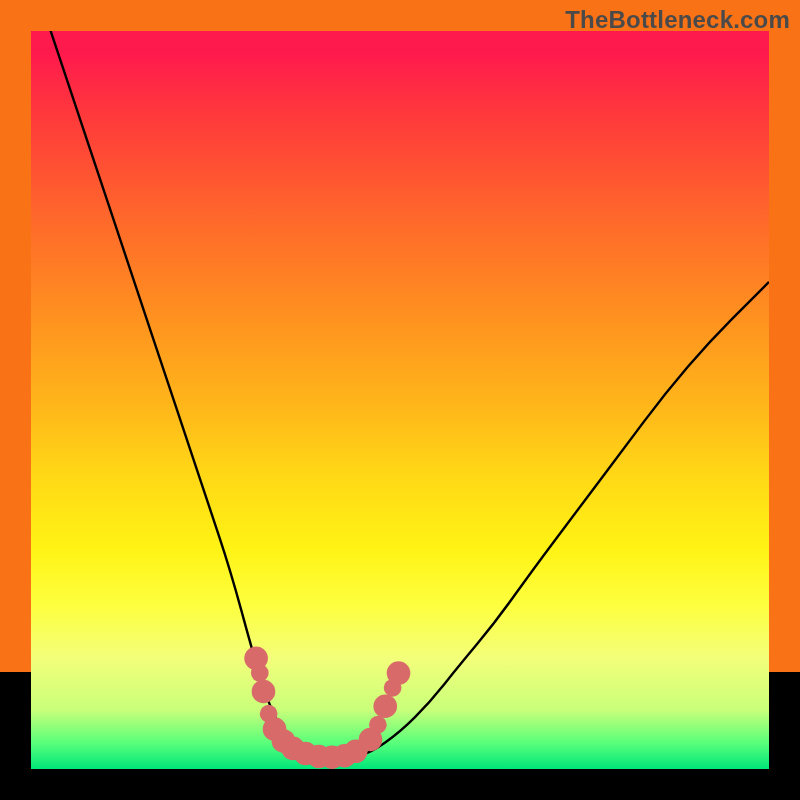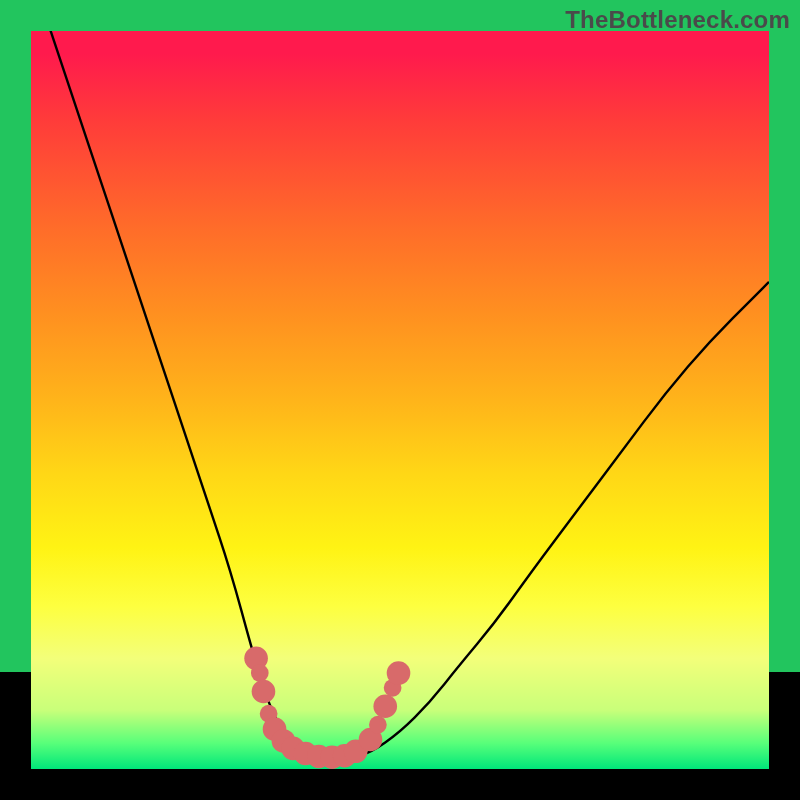--- a/index.html
+++ b/index.html
@@ -8,21 +8,21 @@
     background: #000;
     width: 800px;
     height: 800px;
     overflow: hidden;
     font-family: Arial, sans-serif;
   }
   .frame {
     position: relative;
     width: 800px;
     height: 672px;
-    background: #22c55e;
+    background: #f97316;
   }
   .watermark {
     position: absolute;
     top: 6px;
     right: 10px;
     color: #4a4a4a;
     font-size: 24px;
     font-weight: 600;
     letter-spacing: 0.2px;
     z-index: 10;

